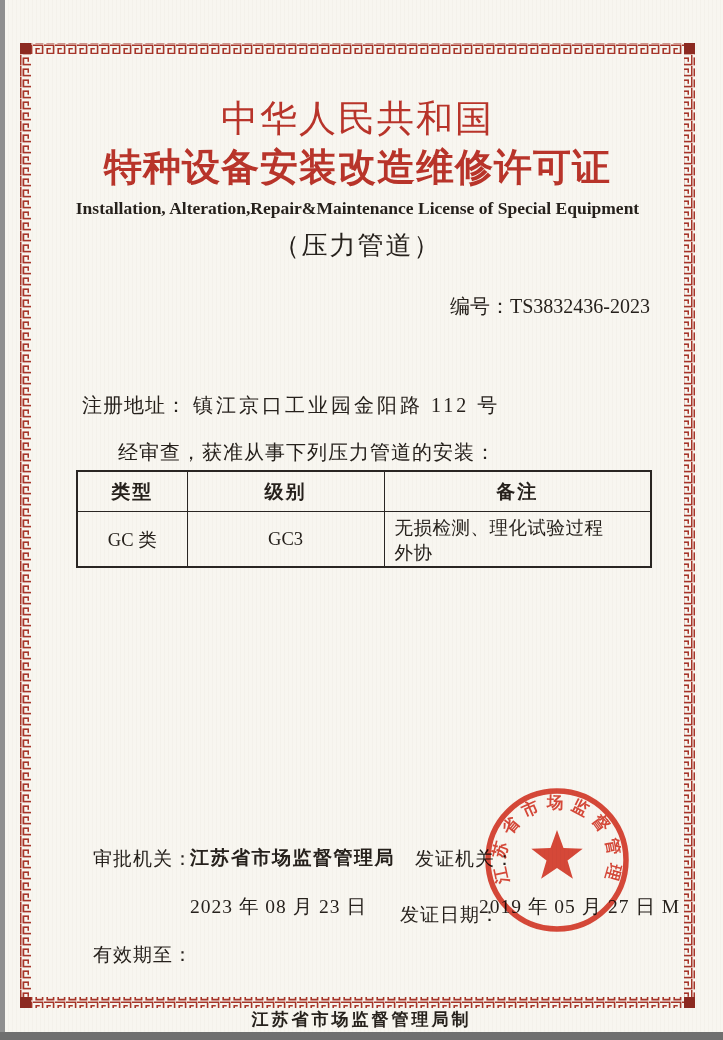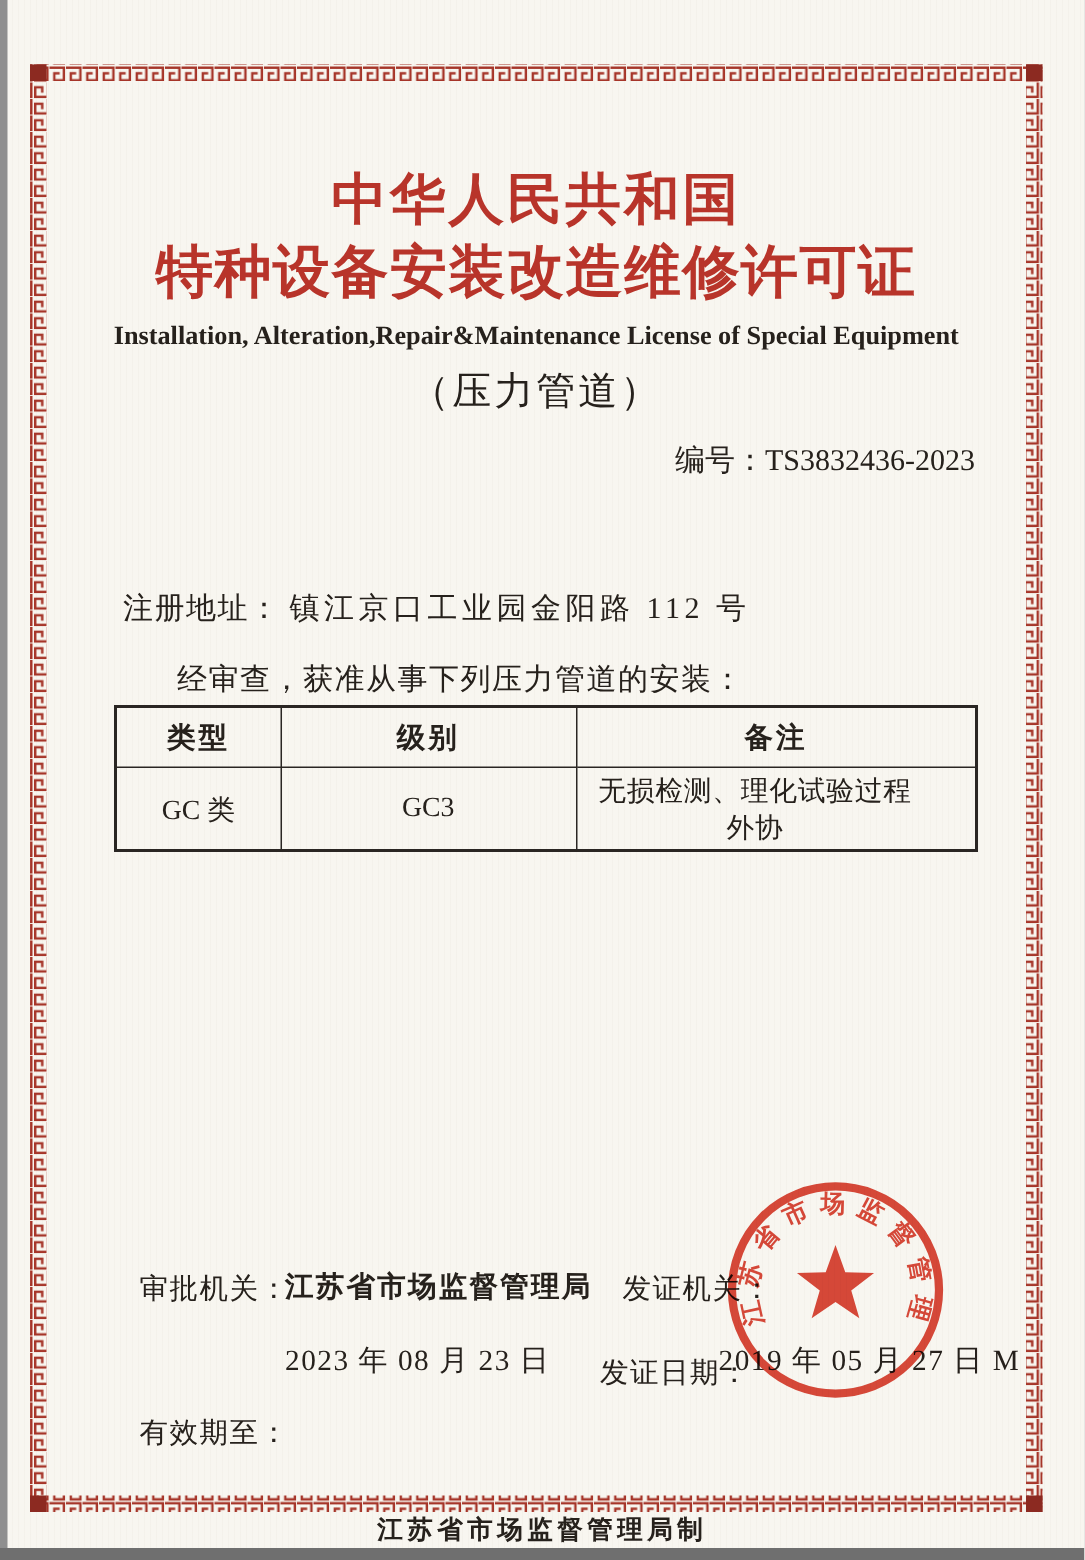--- a/index.html
+++ b/index.html
@@ -10,35 +10,35 @@
       repeating-linear-gradient(90deg, rgba(140,125,95,0.035) 0 1px, rgba(0,0,0,0) 1px 4px),
       #f8f6f0;
     overflow:hidden;
     font-family:"Liberation Serif","DejaVu Serif",serif;
     color:#26211c;
   }
   .edge-left{position:absolute;left:0;top:0;width:5px;height:100%;background:#8f8f8f;}
   .edge-bottom{position:absolute;left:0;top:1032px;width:100%;height:8px;background:#6f6f6f;}
   .frame{position:absolute;left:0;top:0;}
   .header{position:absolute;left:22px;right:30px;top:97px;text-align:center;}
-  .title-cn1{font-size:37px;line-height:44px;font-weight:bold;color:#b8342a;letter-spacing:2px;margin-top:15px;}
+  .title-cn1{font-size:37px;line-height:44px;font-weight:normal;color:#b8342a;letter-spacing:2px;}
   .title-cn2{font-size:38px;line-height:48px;font-weight:bold;color:#b8342a;letter-spacing:1px;margin-top:2px;}
   .title-en1{font-size:17.5px;line-height:26px;font-weight:bold;margin-top:4px;font-family:Liberation Serif, serif;}
   .title-en2{font-size:17px;line-height:26px;font-weight:bold;}
   .subtype{font-size:26px;line-height:36px;margin-top:7px;letter-spacing:2px;}
   .license-no{position:absolute;top:293px;right:73px;font-size:20px;}
   .field{position:absolute;left:82px;font-size:20px;letter-spacing:1px;}
   .field .value{letter-spacing:3px;margin-left:6px;}
   .statement{position:absolute;left:118px;top:439px;font-size:20px;letter-spacing:1px;}
   .lic-table{position:absolute;left:76px;top:470px;width:574px;border-collapse:collapse;table-layout:fixed;}
   .lic-table td,.lic-table th{border:1.5px solid #2a2623;font-weight:normal;}
   .lic-table{border:2.5px solid #2a2623;}
   .lic-table th{height:37px;font-size:19px;font-weight:bold;text-align:center;letter-spacing:2px;}
   .lic-table td{height:50px;font-size:18.5px;text-align:center;}
-  .lic-table td.remark{ text-align:center;padding:4px 38px 0 10px;line-height:1.35;letter-spacing:0.5px;}
+  .lic-table td.remark{ text-align:left;padding:4px 38px 0 10px;line-height:1.35;letter-spacing:0.5px;}
   .col1{width:110px;} .col2{width:197px;} .col3{width:267px;}
   .flabel{position:absolute;font-size:19px;letter-spacing:1px;}
   .fvalue{position:absolute;}
   .approval-value{font-family:"Liberation Sans","DejaVu Sans",sans-serif;font-weight:bold;font-size:19px;letter-spacing:1.5px;}
   .date-value{font-size:19.5px;letter-spacing:1px;}
   .made-by{position:absolute;left:0;top:1008px;width:100%;text-align:center;
            font-size:17px;font-weight:bold;letter-spacing:3px;}
   .seal{position:absolute;left:482px;top:785px;mix-blend-mode:multiply;opacity:0.92;}
 </style>
 </head>

